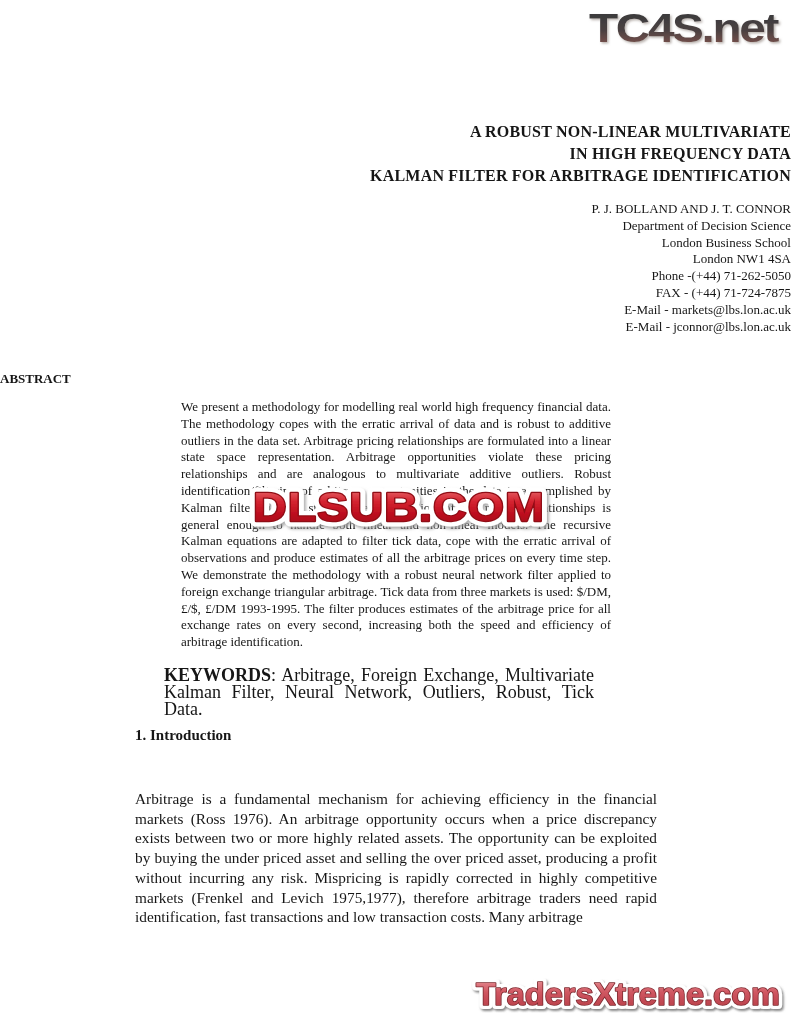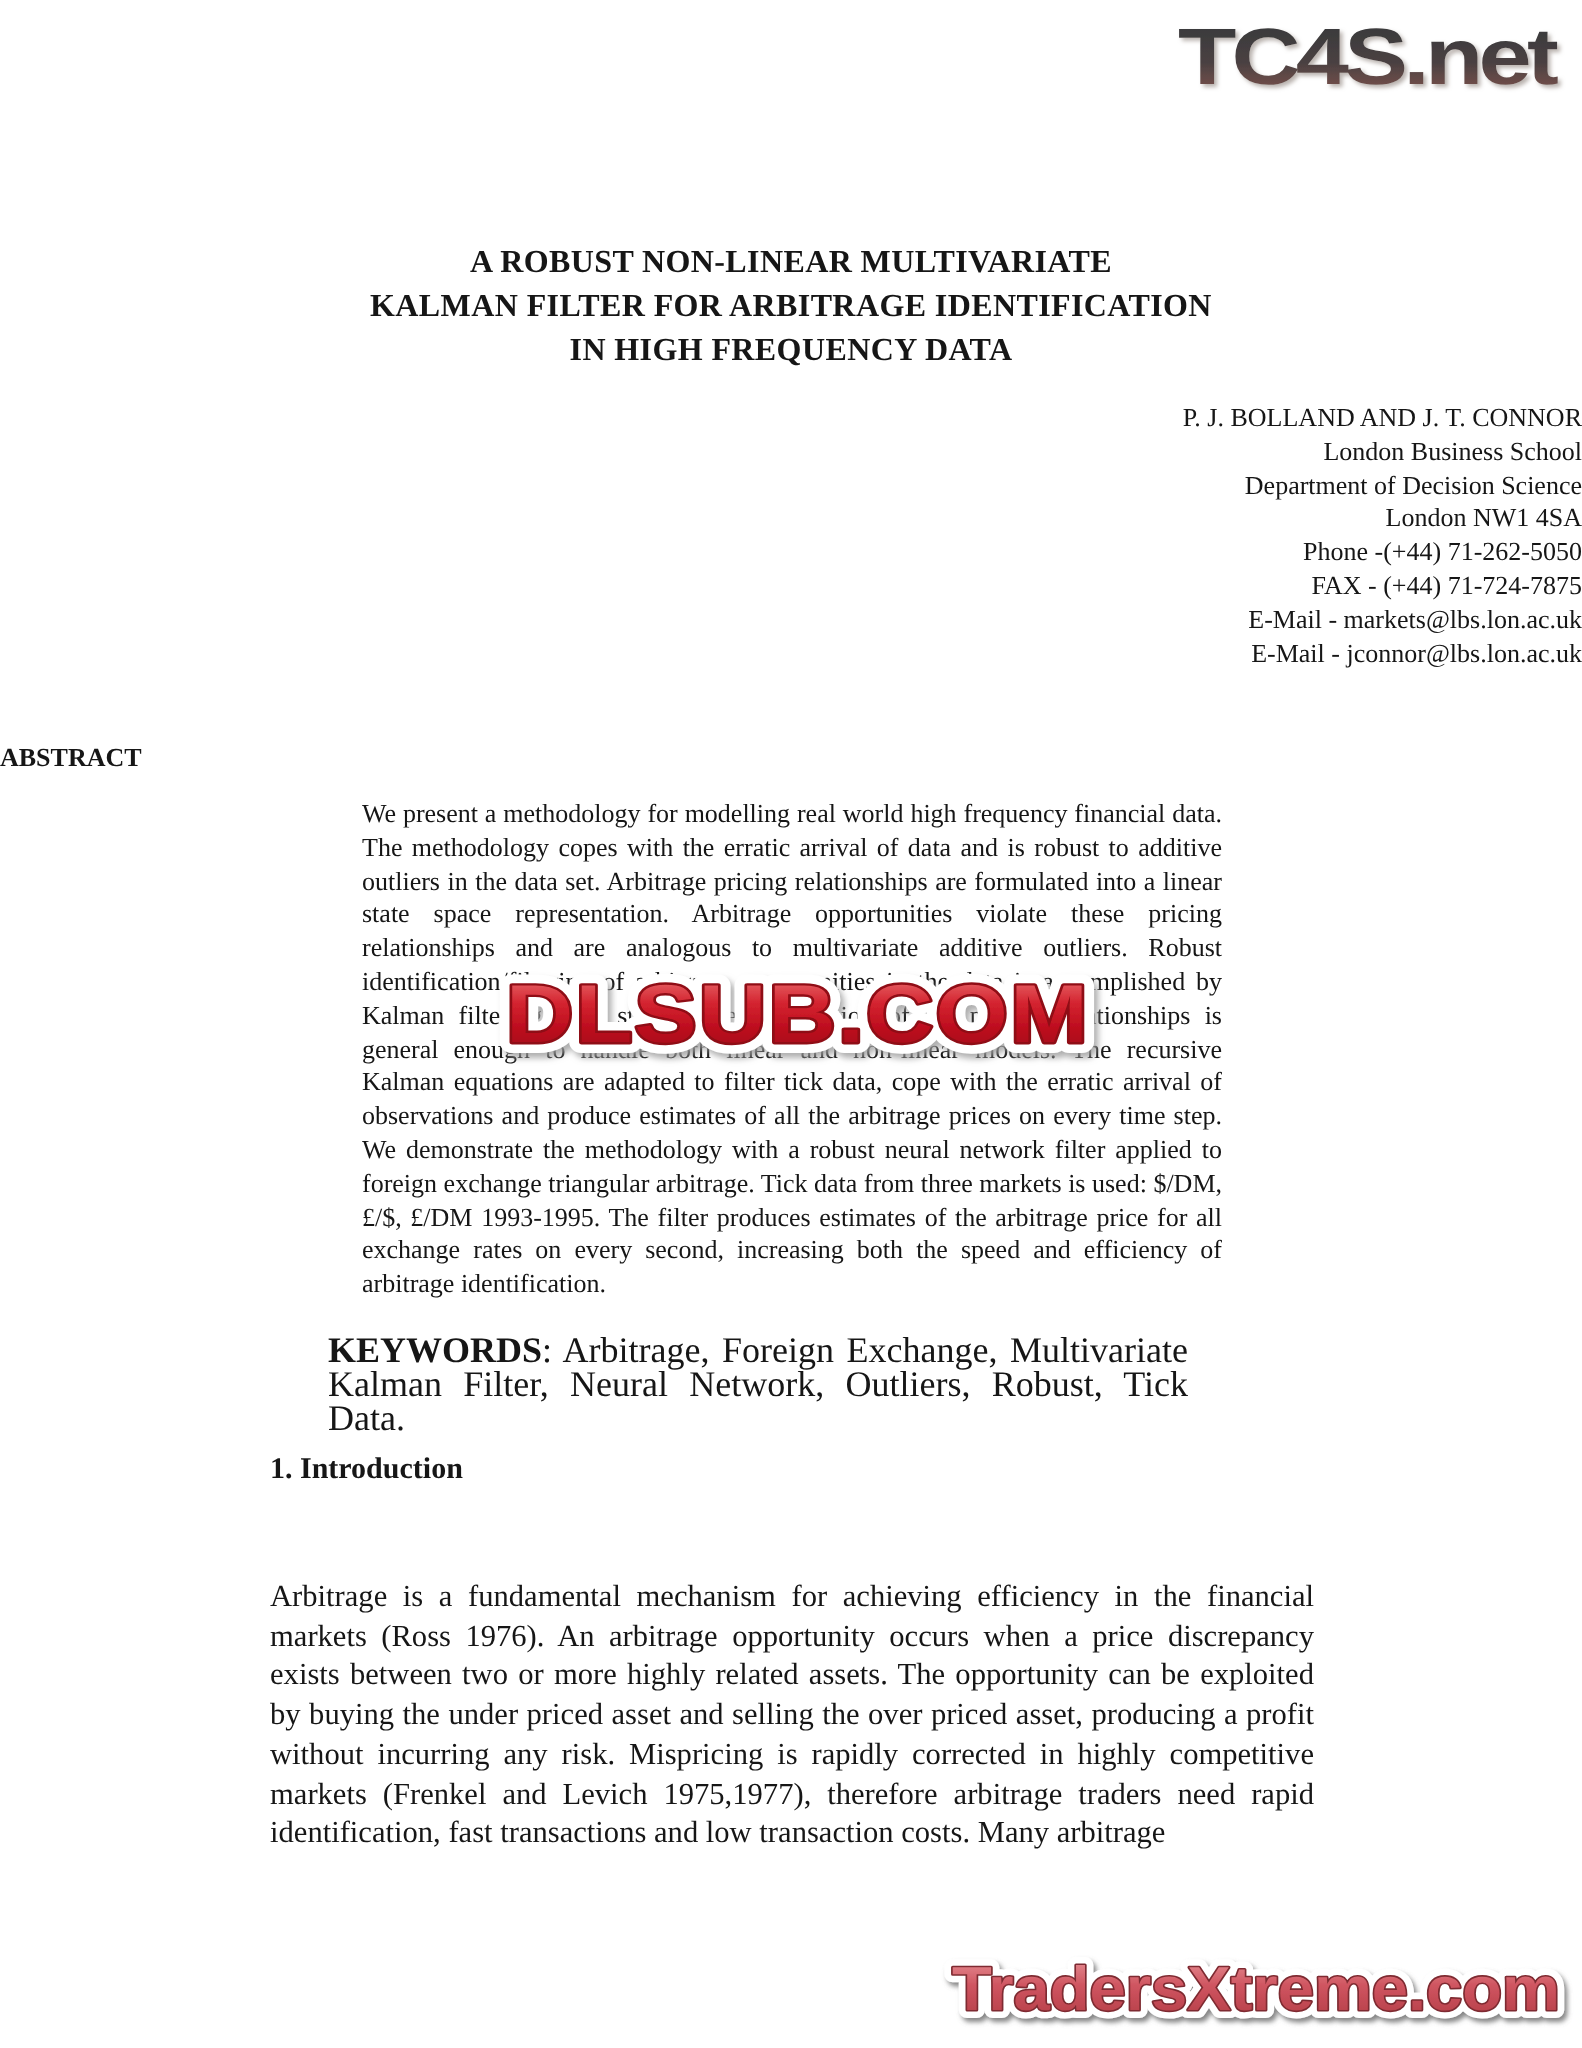--- a/index.html
+++ b/index.html
@@ -38,21 +38,21 @@
   .traders-text {
     font-family: "Liberation Sans", sans-serif;
     font-weight: 700;
     font-size: 31px;
   }
 
   
   .title-block {
     position: absolute;
     top: 121px; left: 0; width: 791px;
-    text-align: center;
+    text-align: right;
     font-weight: 700;
     font-size: 16px;
     line-height: 22px;
     letter-spacing: 0.2px;
   }
   .author-block {
     position: absolute;
     top: 201px; left: 0; width: 791px;
     text-align: right;
     font-size: 13px;
@@ -107,28 +107,28 @@
       </linearGradient>
       <filter id="tc4sShadow" x="-20%" y="-20%" width="140%" height="140%">
         <feDropShadow dx="1.5" dy="1.5" stdDeviation="1" flood-color="#b9b2ae"></feDropShadow>
       </filter>
     </defs>
     <text class="tc4s-text" x="100" y="40" text-anchor="middle" textLength="188" lengthAdjust="spacingAndGlyphs" fill="url(#tc4sGrad)" filter="url(#tc4sShadow)">TC4S.net</text>
   </svg>
 
   <div class="title-block">
     <div>A ROBUST NON-LINEAR MULTIVARIATE</div>
+    <div>IN HIGH FREQUENCY DATA</div>
     <div>KALMAN FILTER FOR ARBITRAGE IDENTIFICATION</div>
-    <div>IN HIGH FREQUENCY DATA</div>
   </div>
 
   <div class="author-block">
     <div>P. J. BOLLAND AND J. T. CONNOR</div>
+    <div>Department of Decision Science</div>
     <div>London Business School</div>
-    <div>Department of Decision Science</div>
     <div>London NW1 4SA</div>
     <div>Phone -(+44) 71-262-5050</div>
     <div>FAX - (+44) 71-724-7875</div>
     <div>E-Mail - markets@lbs.lon.ac.uk</div>
     <div>E-Mail - jconnor@lbs.lon.ac.uk</div>
   </div>
 
   <div class="abstract-heading">ABSTRACT</div>
 
   <div class="abstract-body">We present a methodology for modelling real world high frequency financial data. The methodology copes with the erratic arrival of data and is robust to additive outliers in the data set. Arbitrage pricing relationships are formulated into a linear state space representation. Arbitrage opportunities violate these pricing relationships and are analogous to multivariate additive outliers. Robust identification/filtering of arbitrage opportunities in the data is accomplished by Kalman filtering. The state space formulation of the pricing relationships is general enough to handle both linear and non-linear models. The recursive Kalman equations are adapted to filter tick data, cope with the erratic arrival of observations and produce estimates of all the arbitrage prices on every time step. We demonstrate the methodology with a robust neural network filter applied to foreign exchange triangular arbitrage. Tick data from three markets is used: $/DM, £/$, £/DM 1993-1995. The filter produces estimates of the arbitrage price for all exchange rates on every second, increasing both the speed and efficiency of arbitrage identification.</div>

